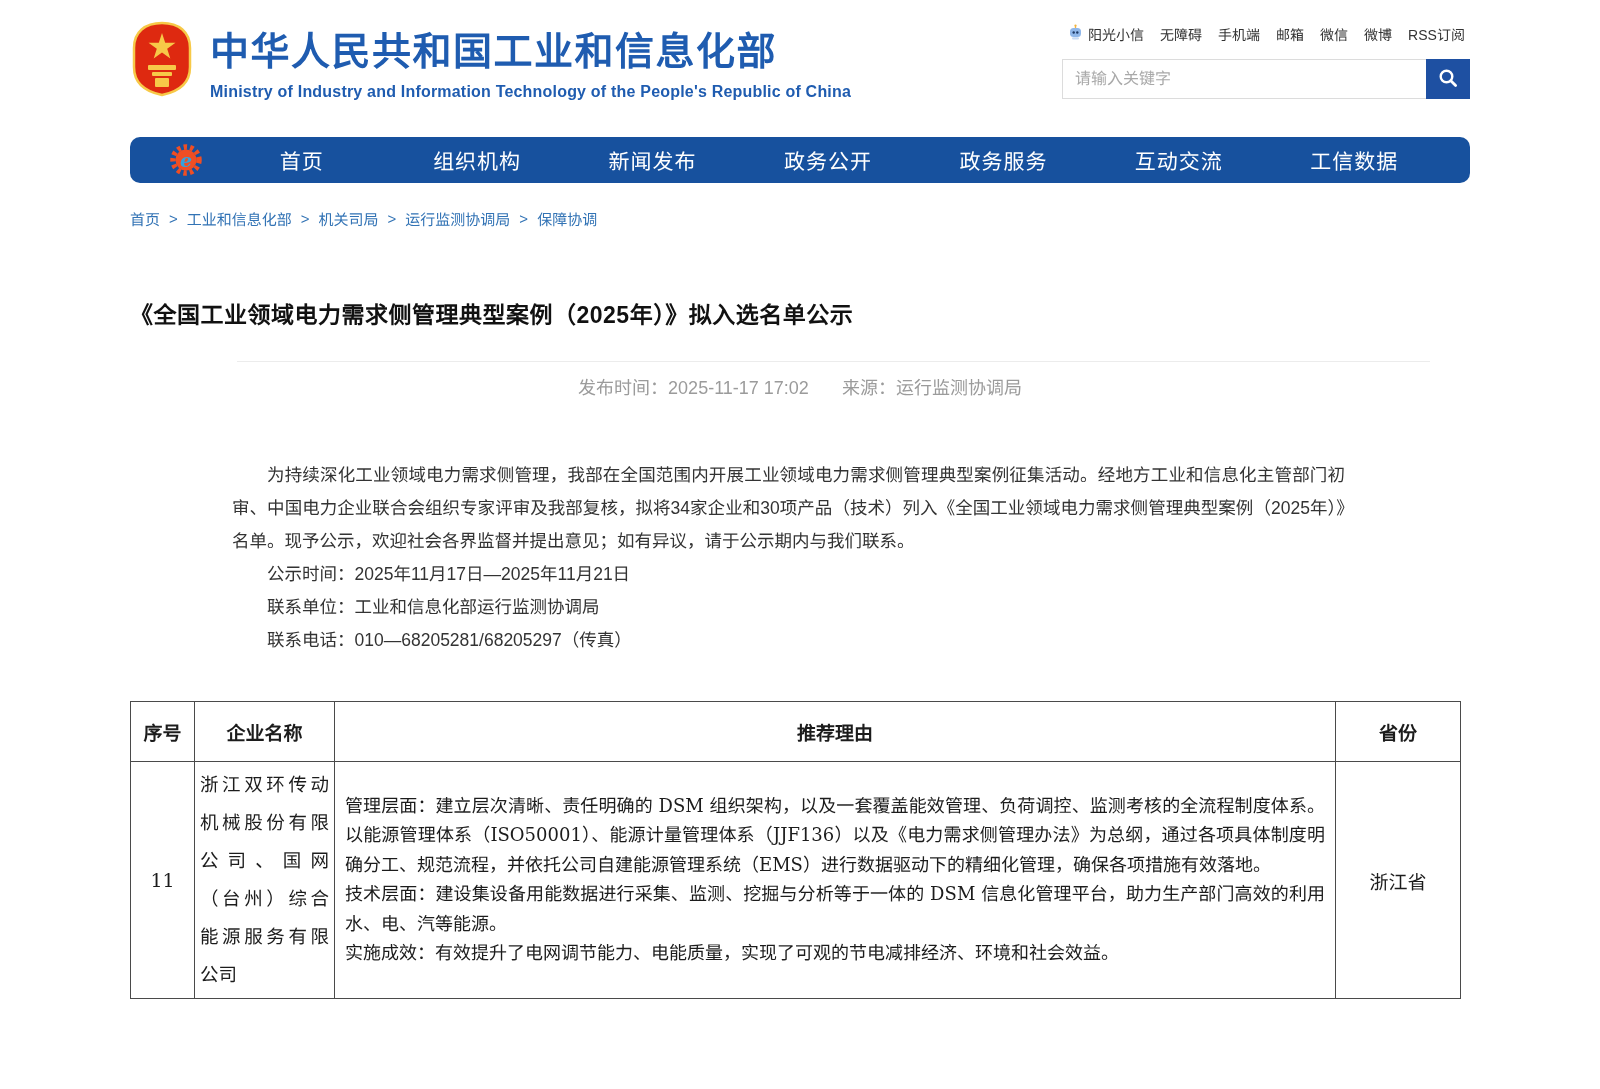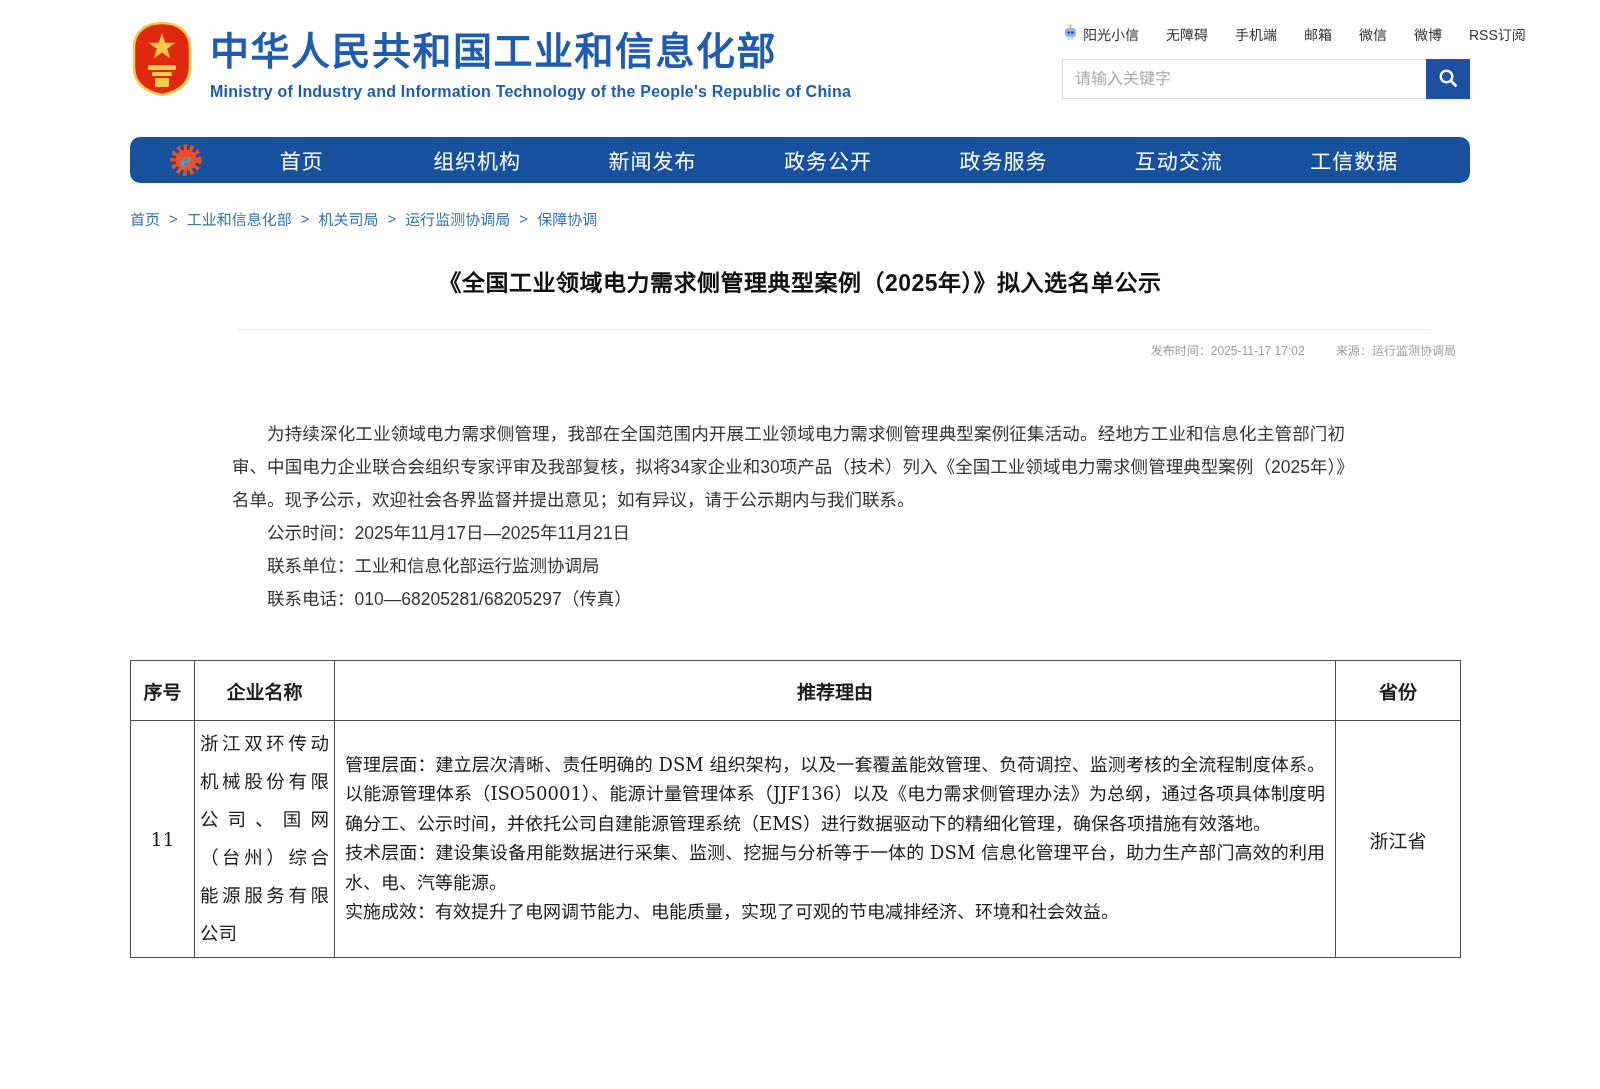--- a/index.html
+++ b/index.html
@@ -6,21 +6,21 @@
   html,body { width:1600px; height:1089px; overflow:hidden; background:#fff;
     font-family:"Liberation Sans", sans-serif; }
   .page { width:1600px; height:1089px; padding:0 130px; background:#fff; }
 
   
   .header { display:flex; justify-content:space-between; padding-top:20px; }
   .brand { display:flex; align-items:center; gap:16px; }
   .brand-text .cn { font-size:39px; font-weight:bold; color:#1f5cb0; letter-spacing:1.5px; }
   .brand-text .en { font-size:16px; font-weight:bold; color:#1f5cb0; margin-top:7px; letter-spacing:0.2px; }
   .header-right { width:408px; padding-top:4px; }
-  .quick-links { display:flex; justify-content:flex-start; align-items:center; gap:27px;
+  .quick-links { display:flex; justify-content:center; align-items:center; gap:16px;
     font-size:14px; color:#333; white-space:nowrap; }
   .quick-links .ql { cursor:pointer; display:flex; align-items:center; gap:4px; }
   .searchbar { margin-top:15px; display:flex; height:40px; border:1px solid #dcdcdc; }
   .searchbar input { flex:1; border:none; outline:none; padding:0 12px; font-size:16px; color:#333;
     font-family:"Liberation Sans", sans-serif; }
   .searchbar input::placeholder { color:#a9a9a9; }
   .search-btn { width:44px; height:40px; margin:-1px -1px -1px 0; border:none; background:#1e50a2;
     display:flex; align-items:center; justify-content:center; cursor:pointer; }
 
   
@@ -28,24 +28,24 @@
     display:flex; align-items:center; padding:0 28px; }
   .nav-logo { width:56px; display:flex; align-items:center; justify-content:center; }
   .nav-item { flex:1; text-align:center; color:#fff; font-size:21px; cursor:pointer; letter-spacing:1px; }
 
   
   .breadcrumb { margin-top:25px; font-size:15px; color:#3273b5; display:flex; gap:9px; align-items:center; }
   .breadcrumb .bc { cursor:pointer; }
   .breadcrumb .sep { color:#3273b5; }
 
   
-  .article-title { margin-top:35px; text-align:center; font-size:23px; font-weight:bold; color:#111;
+  .article-title { margin-top:67px; font-size:23px; font-weight:bold; color:#111;
     letter-spacing:0.5px; }
   .title-rule { margin:31px 40px 0 107px; border:none; border-top:1px solid #ececec; }
-  .article-meta { margin-top:11px; text-align:right; font-size:12px; color:#9b9b9b; }
+  .article-meta { margin-top:11px; text-align:center; font-size:18px; color:#9b9b9b; }
   .article-meta .m { margin:0 14px; }
 
   .article-body { margin-top:60px; padding-left:102px; padding-right:125px;
     font-size:17.5px; color:#333; }
   .article-body p.lead { line-height:33px; text-indent:2em; text-align:justify; }
   .info-line { line-height:33px; padding-left:2em; }
   .attachment { margin-top:33px; padding-left:2em; line-height:33px; }
 
   
   .case-table { margin-top:44px; width:1330px; border-collapse:collapse;
@@ -173,21 +173,21 @@
         <th>企业名称</th>
         <th>推荐理由</th>
         <th>省份</th>
       </tr>
     </thead>
     <tbody>
       <tr>
         <td class="cell-no">11</td>
         <td class="cell-company">浙江双环传动机械股份有限公司、国网（台州）综合能源服务有限公司</td>
         <td class="cell-reason">
-          <p class="rp">管理层面：建立层次清晰、责任明确的 DSM 组织架构，以及一套覆盖能效管理、负荷调控、监测考核的全流程制度体系。以能源管理体系（ISO50001）、能源计量管理体系（JJF136）以及《电力需求侧管理办法》为总纲，通过各项具体制度明确分工、公示时间，并依托公司自建能源管理系统（EMS）进行数据驱动下的精细化管理，确保各项措施有效落地。</p>
+          <p class="rp">管理层面：建立层次清晰、责任明确的 DSM 组织架构，以及一套覆盖能效管理、负荷调控、监测考核的全流程制度体系。以能源管理体系（ISO50001）、能源计量管理体系（JJF136）以及《电力需求侧管理办法》为总纲，通过各项具体制度明确分工、规范流程，并依托公司自建能源管理系统（EMS）进行数据驱动下的精细化管理，确保各项措施有效落地。</p>
           <p class="rp">技术层面：建设集设备用能数据进行采集、监测、挖掘与分析等于一体的 DSM 信息化管理平台，助力生产部门高效的利用水、电、汽等能源。</p>
           <p class="rp">实施成效：有效提升了电网调节能力、电能质量，实现了可观的节电减排经济、环境和社会效益。</p>
         </td>
         <td class="cell-province">浙江省</td>
       </tr>
     </tbody>
   </table>
 
 </div>
 

